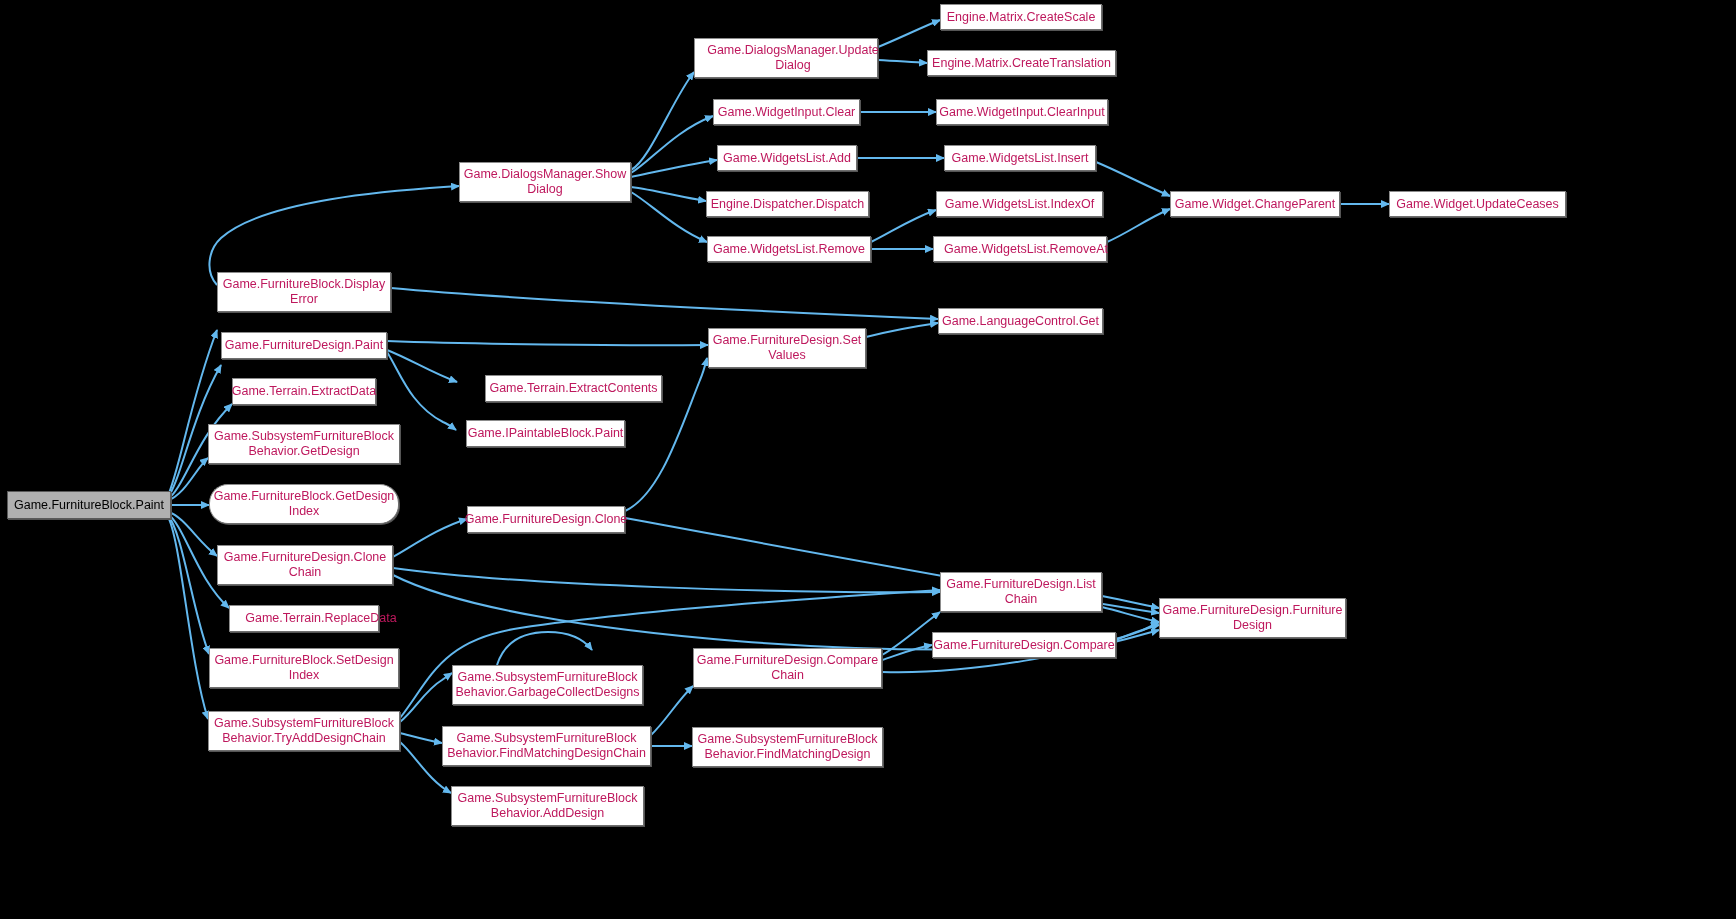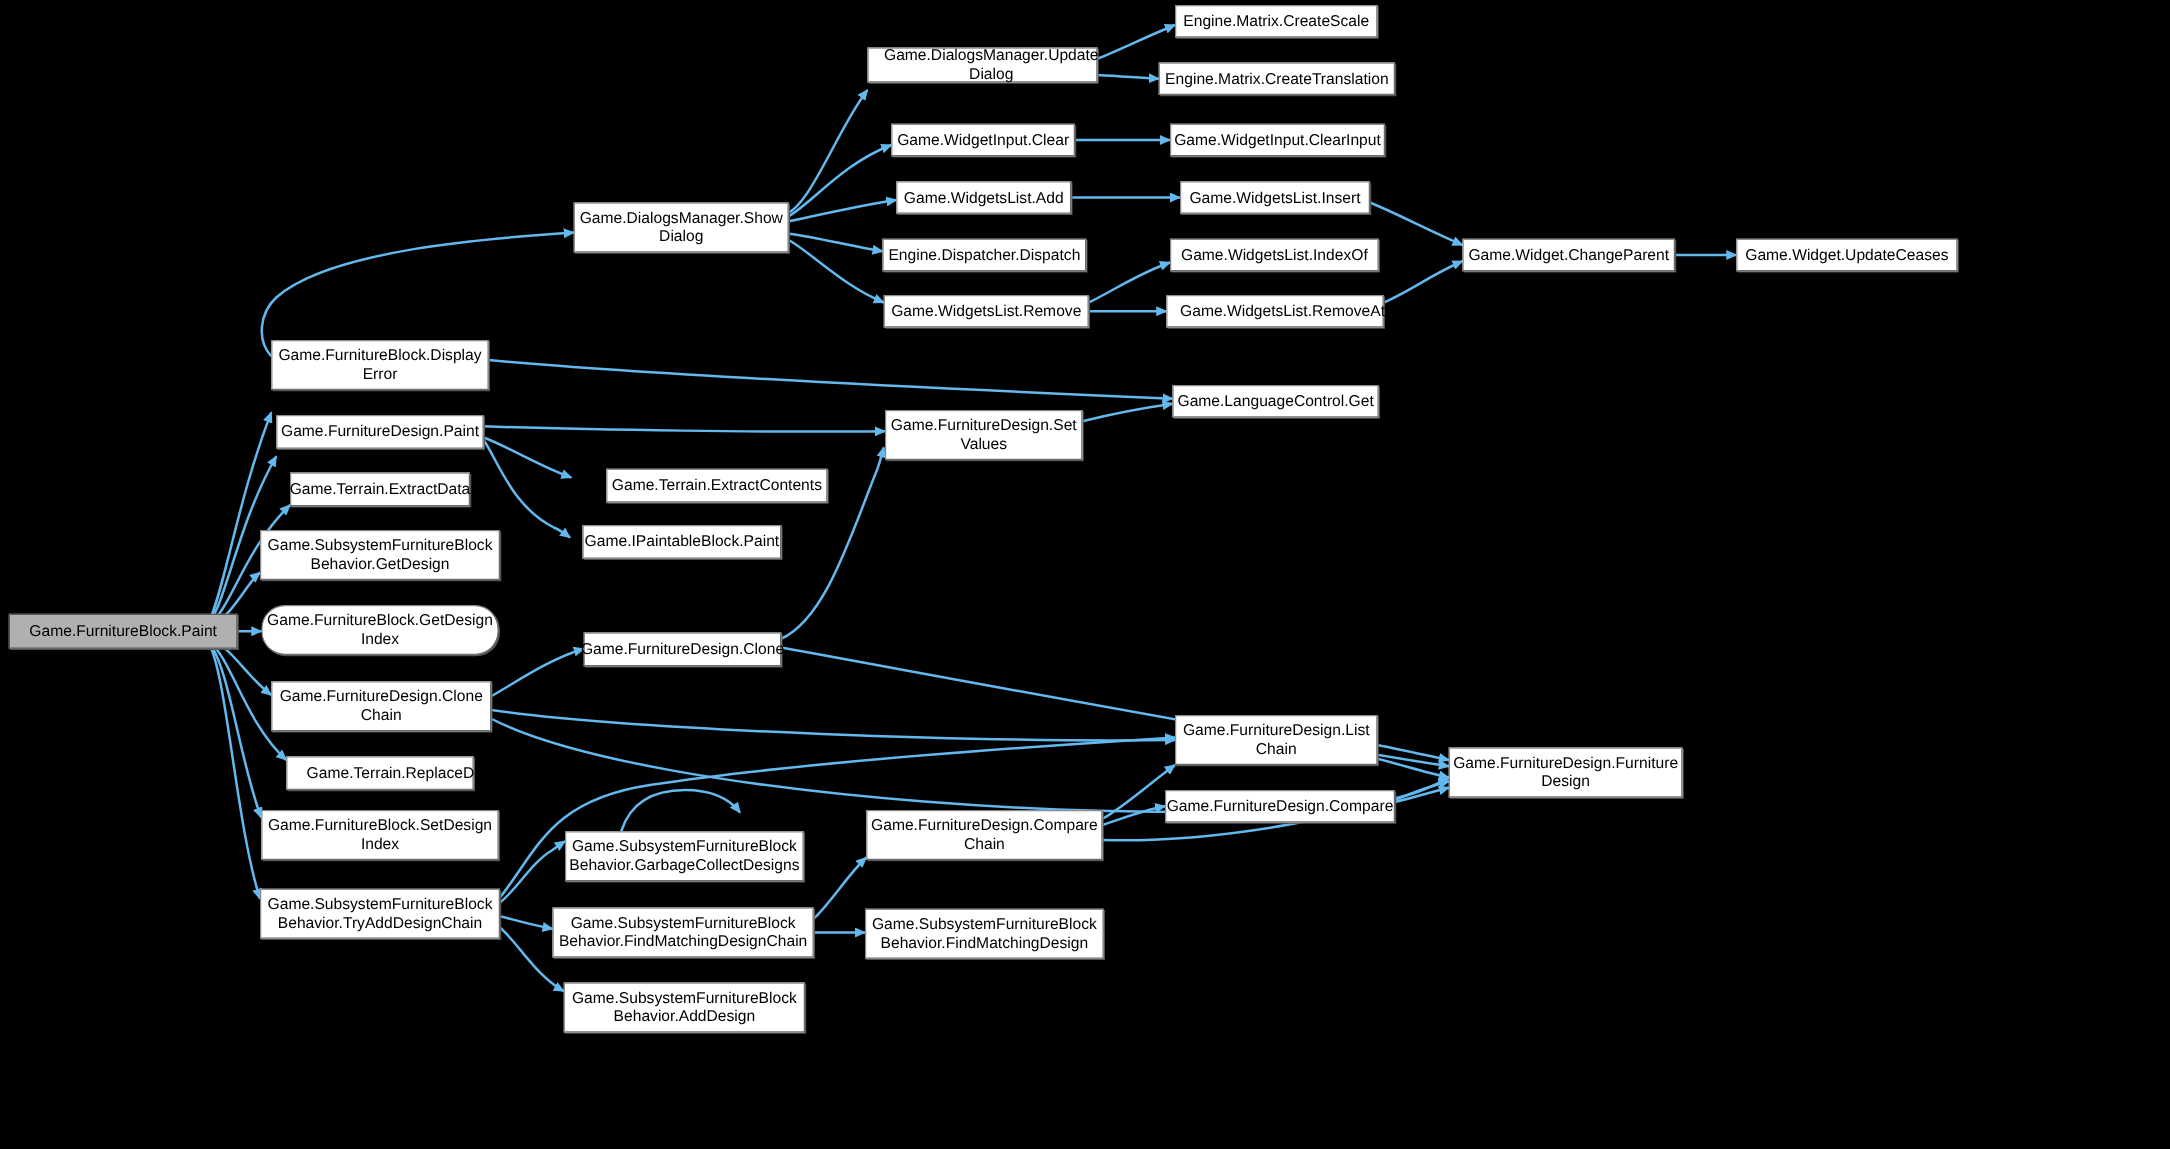--- a/index.html
+++ b/index.html
@@ -24,21 +24,21 @@
     pointer-events: none;
   }
   .node {
     position: absolute;
     box-sizing: border-box;
     background: #ffffff;
     border: 1px solid #8c8c8c;
     border-right-color: #6e6e6e;
     border-bottom-color: #6e6e6e;
     box-shadow: 1px 1px 0 0 #555555;
-    color: #000000;
+    color: #be185d;
     font-size: 12.5px;
     line-height: 15px;
     text-align: center;
     display: flex;
     align-items: center;
     justify-content: center;
     padding: 1px 4px;
     white-space: pre-line;
     letter-spacing: 0px;
   }
@@ -104,21 +104,21 @@
         <path d="M 882,655 C 900,645 918,628 940,612" fill="none" stroke="#63b8ee" stroke-width="2" marker-end="url(#arrow)"></path>
         <path d="M 882,660 C 900,654 915,648 932,645" fill="none" stroke="#63b8ee" stroke-width="2" marker-end="url(#arrow)"></path>
         <path d="M 882,672 C 980,675 1090,650 1159,630" fill="none" stroke="#63b8ee" stroke-width="2" marker-end="url(#arrow)"></path>
         <path d="M 1102,596 C 1122,600 1140,604 1159,608" fill="none" stroke="#63b8ee" stroke-width="2" marker-end="url(#arrow)"></path>
         <path d="M 1102,607 C 1122,612 1140,618 1159,622" fill="none" stroke="#63b8ee" stroke-width="2" marker-end="url(#arrow)"></path>
         <path d="M 1116,640 C 1130,634 1144,629 1159,625" fill="none" stroke="#63b8ee" stroke-width="2" marker-end="url(#arrow)"></path>
       </g>
   </svg>
 
   <div id="node-layer">
-      <div class="node root" style="left: 7px; top: 491px; width: 183px; height: 28px;">Game.FurnitureBlock.Paint</div>
+      <div class="node root" style="left: 7px; top: 491px; width: 164px; height: 28px;">Game.FurnitureBlock.Paint</div>
       <div class="node" style="left: 217px; top: 272px; width: 174px; height: 40px;">Game.FurnitureBlock.Display
 Error</div>
       <div class="node" style="left: 221px; top: 332px; width: 166px; height: 27px;">Game.FurnitureDesign.Paint</div>
       <div class="node" style="left: 232px; top: 378px; width: 144px; height: 27px;">Game.Terrain.ExtractData</div>
       <div class="node" style="left: 208px; top: 424px; width: 192px; height: 40px;">Game.SubsystemFurnitureBlock
 Behavior.GetDesign</div>
       <div class="node" style="left: 209px; top: 484px; width: 190px; height: 40px; border-radius: 19px;">Game.FurnitureBlock.GetDesign
 Index</div>
       <div class="node" style="left: 217px; top: 545px; width: 176px; height: 40px;">Game.FurnitureDesign.Clone
 Chain</div>
@@ -131,21 +131,21 @@
 Dialog</div>
       <div class="node" style="left: 457px; top: 375px; width: 177px; height: 27px; margin-left: 28px;">Game.Terrain.ExtractContents</div>
       <div class="node" style="left: 466px; top: 420px; width: 159px; height: 27px;">Game.IPaintableBlock.Paint</div>
       <div class="node" style="left: 467px; top: 506px; width: 158px; height: 27px;">Game.FurnitureDesign.Clone</div>
       <div class="node" style="left: 452px; top: 665px; width: 191px; height: 40px;">Game.SubsystemFurnitureBlock
 Behavior.GarbageCollectDesigns</div>
       <div class="node" style="left: 442px; top: 726px; width: 209px; height: 40px;">Game.SubsystemFurnitureBlock
 Behavior.FindMatchingDesignChain</div>
       <div class="node" style="left: 451px; top: 786px; width: 193px; height: 40px;">Game.SubsystemFurnitureBlock
 Behavior.AddDesign</div>
-      <div class="node" style="left: 694px; top: 38px; width: 184px; height: 28px; padding-left: 18px;">Game.DialogsManager.Update
+      <div class="node" style="left: 694px; top: 38px; width: 184px; height: 40px; padding-left: 18px;">Game.DialogsManager.Update
 Dialog</div>
       <div class="node" style="left: 713px; top: 99px; width: 147px; height: 26px;">Game.WidgetInput.Clear</div>
       <div class="node" style="left: 717px; top: 145px; width: 140px; height: 26px;">Game.WidgetsList.Add</div>
       <div class="node" style="left: 706px; top: 191px; width: 163px; height: 26px;">Engine.Dispatcher.Dispatch</div>
       <div class="node" style="left: 707px; top: 236px; width: 164px; height: 26px;">Game.WidgetsList.Remove</div>
       <div class="node" style="left: 708px; top: 328px; width: 158px; height: 40px;">Game.FurnitureDesign.Set
 Values</div>
       <div class="node" style="left: 693px; top: 648px; width: 189px; height: 40px;">Game.FurnitureDesign.Compare
 Chain</div>
       <div class="node" style="left: 692px; top: 727px; width: 191px; height: 40px;">Game.SubsystemFurnitureBlock

